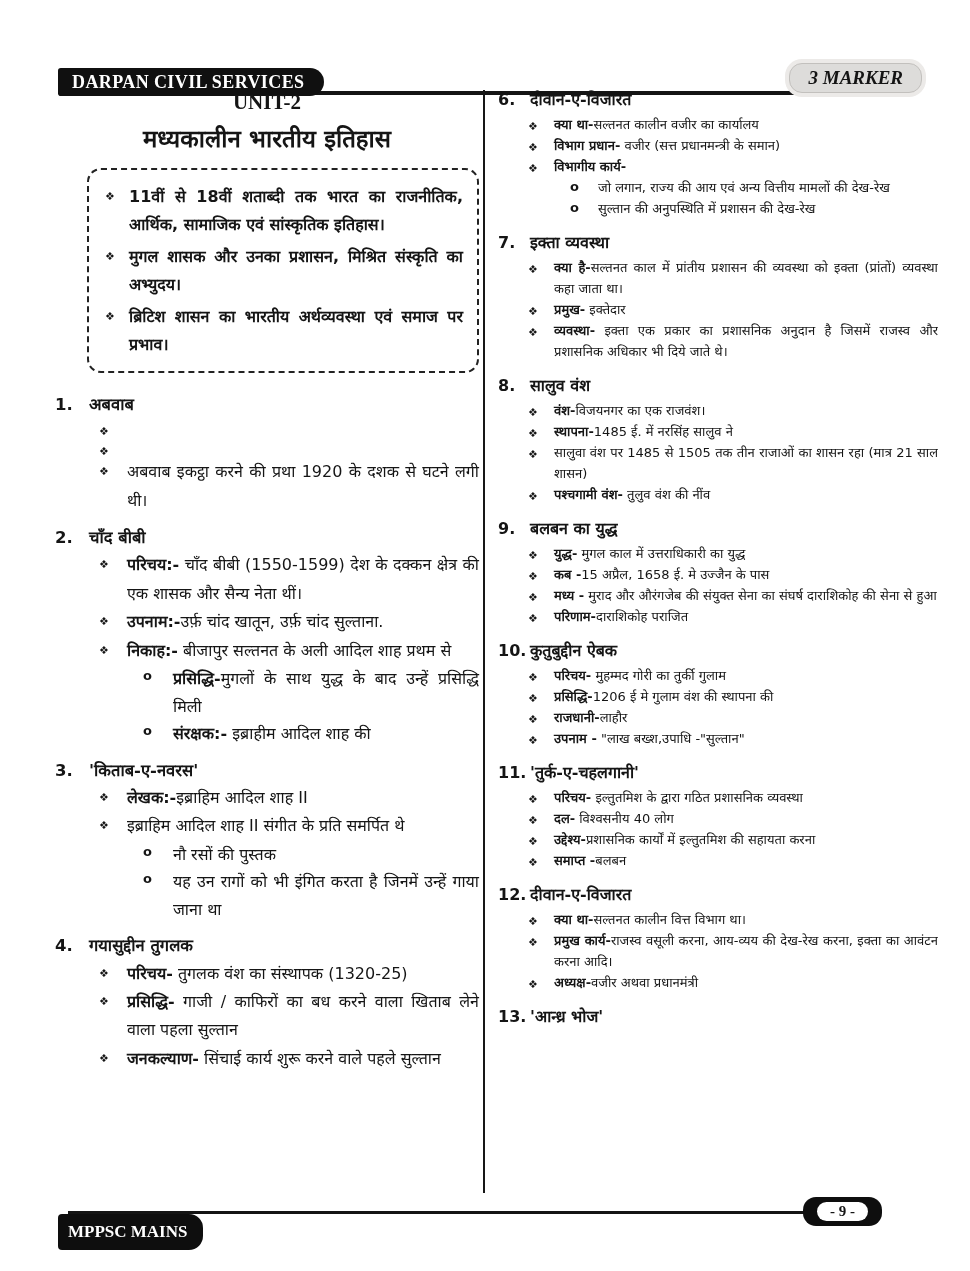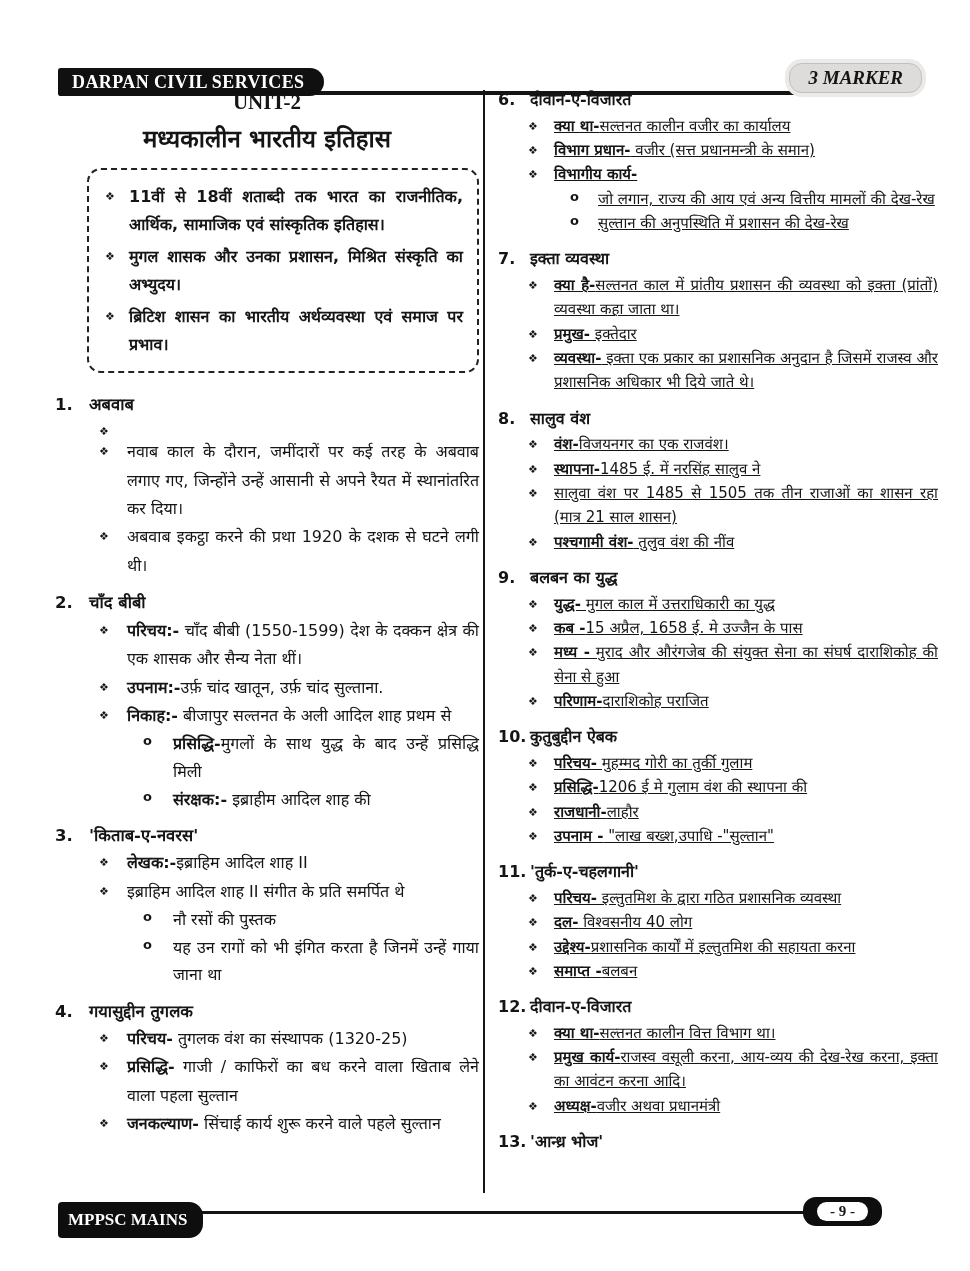--- a/index.html
+++ b/index.html
@@ -48,29 +48,29 @@
   .btxt { text-align:justify; }
   .btxt b { font-weight:bold; }
 
   .col-left .btxt { font-size:16px; line-height:1.78; }
   .col-left .l1 .glyph { width:28px; margin-left:44px; padding-top:7px; }
   .col-left .l2 .sub-glyph { width:30px; margin-left:88px; padding-top:3px; }
   .col-left .l2 .btxt { line-height:1.72; }
 
   .col-right .sec-head { font-size:16px; line-height:1.55; margin-bottom:1px; }
   .col-right .sec-num { width:32px; }
-  .col-right .btxt { font-size:15px; line-height:1.62;text-decoration:underline; }
+  .col-right .btxt { font-size:13px; line-height:1.62; }
   .col-right .l1 .glyph { width:26px; margin-left:30px; padding-top:6px; }
   .col-right .l2 .sub-glyph { width:28px; margin-left:72px; padding-top:2px; }
   .col-right .section { margin-bottom:12px; }
 
   
   .footer-row { position:absolute; left:58px; right:60px; top:1197px; height:32px; }
   .footer-line { position:absolute; left:10px; right:80px; top:14px; height:3px; background:#141414; }
-  .footer-brand { position:absolute; left:0; top:5px; height:36px; padding:0 16px 0 10px;
+  .footer-brand { position:absolute; left:0; top:17px; height:36px; padding:0 16px 0 10px;
                   background:#0e0e0e; border-radius:4px 14px 14px 4px;
                   display:flex; align-items:center; }
   .footer-brand span { color:#fff; font-family:"Liberation Serif", serif;
                        font-weight:bold; font-size:17px; white-space:nowrap; }
   .page-badge { position:absolute; right:28px; top:0; height:29px; padding:0 14px;
                 background:#0e0e0e; border-radius:13px; display:flex; align-items:center; }
   .page-pill { background:#fff; border-radius:11px; padding:1px 13px;
                font-family:"Liberation Serif", serif; font-weight:bold; font-size:15px; }
 </style>
 </head>
@@ -110,21 +110,20 @@
           <div class="section">
             <div class="sec-head">
               <span class="sec-num">1.</span>
               <span class="sec-title">अबवाब</span>
             </div>
             <div class="bullet l1">
               <span class="glyph">❖</span>
             </div>
             <div class="bullet l1">
               <span class="glyph">❖</span>
-              <div class="btxt">नवाब काल के दौरान, जमींदारों पर कई तरह के अबवाब लगाए गए, जिन्होंने उन्हें आसानी से अपने रैयत में स्थानांतरित कर दिया।</div>
             </div>
             <div class="bullet l1">
               <span class="glyph">❖</span>
               <div class="btxt">अबवाब इकट्ठा करने की प्रथा 1920 के दशक से घटने लगी थी।</div>
             </div>
           </div>
           <div class="section">
             <div class="sec-head">
               <span class="sec-num">2.</span>
               <span class="sec-title">चाँद बीबी</span>

